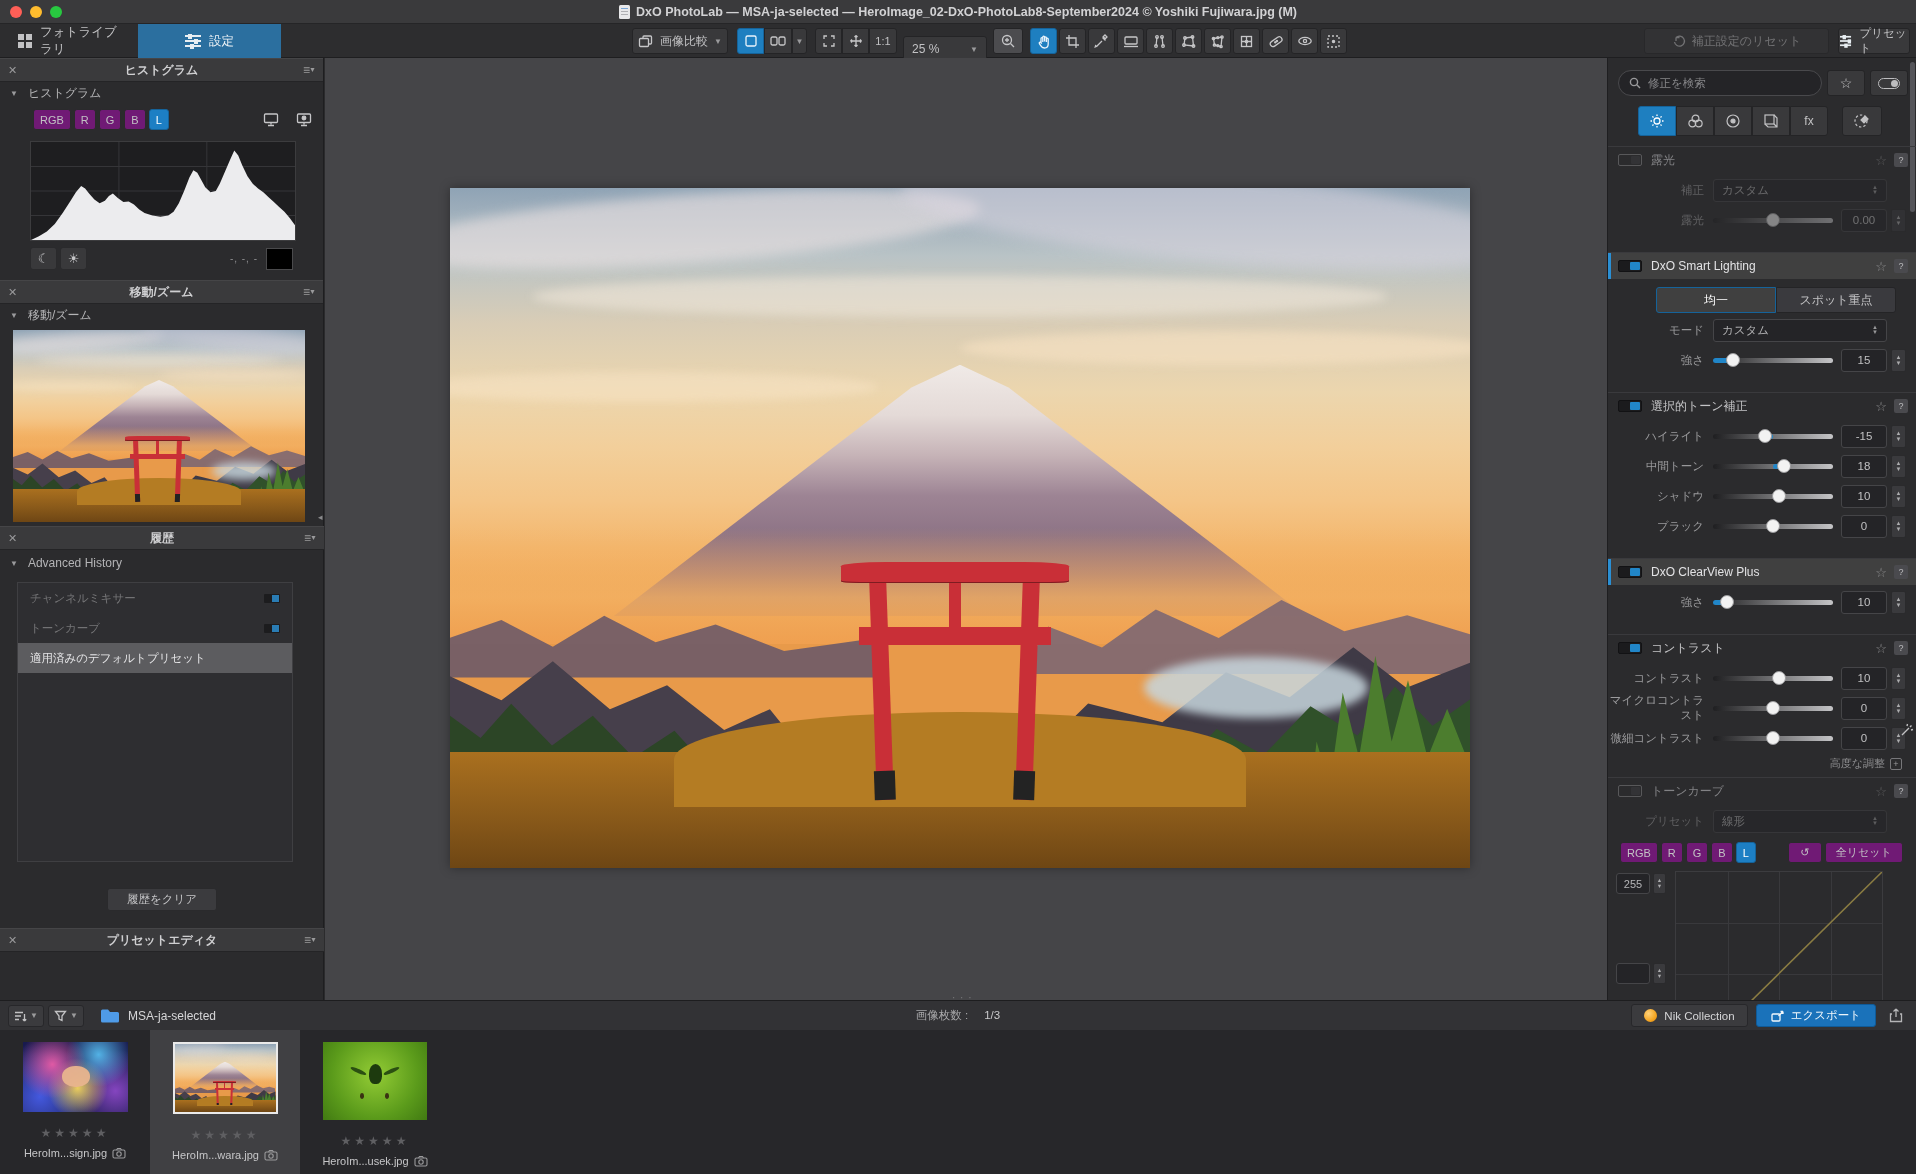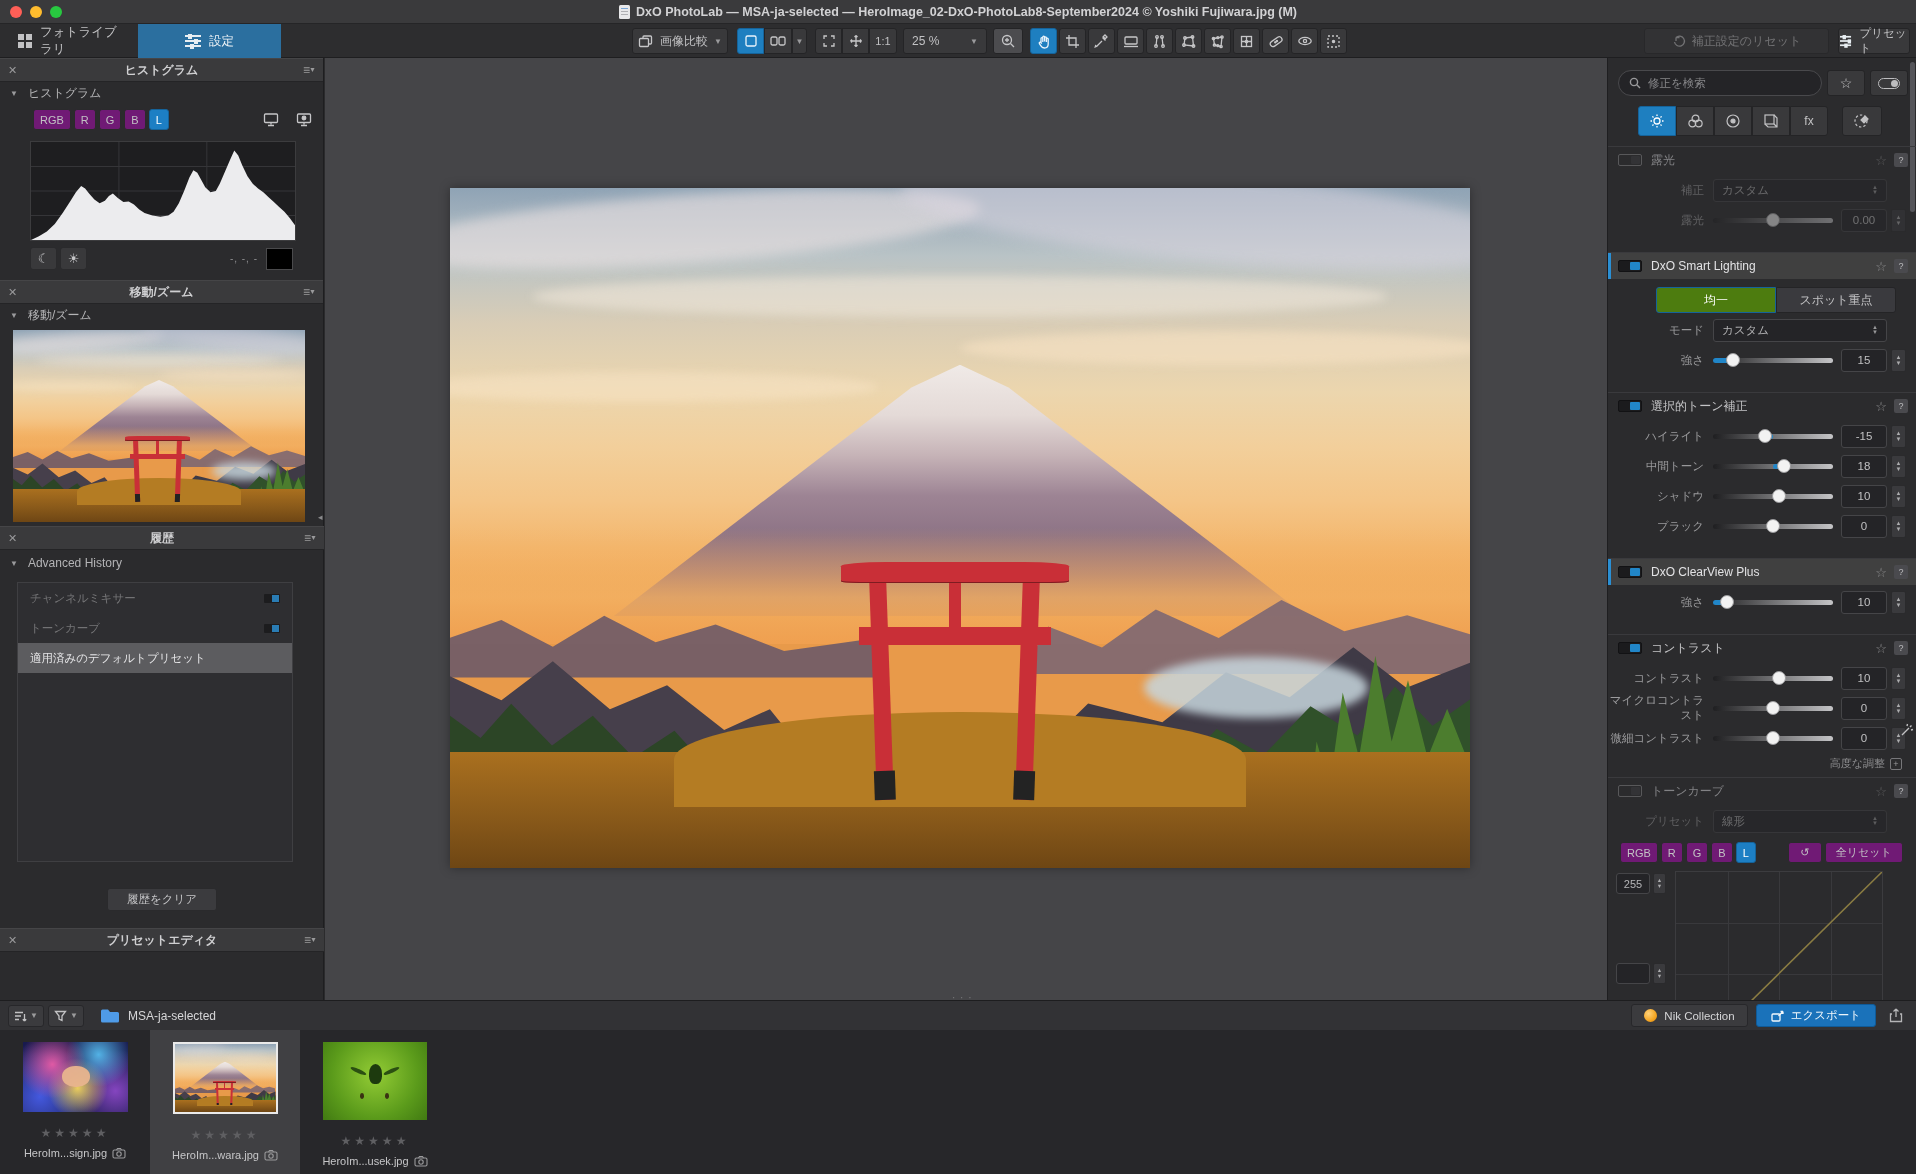--- a/index.html
+++ b/index.html
@@ -136,21 +136,21 @@
   .ctl-lbl { width:96px; text-align:right; font-size:11.5px; color:#9c9c9e; margin-right:9px; flex:none; }
   .dd { flex:1; height:23px; background:#242427; border:1px solid #454548; border-radius:3px; display:flex; align-items:center; padding:0 8px; font-size:11.5px; color:#b5b5b7; }
   .dd .uds { margin-left:auto; display:flex; flex-direction:column; font-size:6px; line-height:5px; color:#98989a; }
   .slider { flex:1; height:5px; border-radius:3px; background:linear-gradient(90deg,#1f1f21,#c4c4c6); position:relative; margin-right:8px; }
   .sfill { position:absolute; top:0; bottom:0; background:#2186c8; border-radius:3px; }
   .knob { position:absolute; top:50%; width:14px; height:14px; border-radius:50%; background:#f2f2f2; border:1px solid #9a9a9c; transform:translate(-50%,-50%); }
   .valbox { width:46px; height:23px; background:#242427; border:1px solid #454548; border-radius:3px; display:flex; align-items:center; justify-content:center; font-size:11.5px; color:#c0c0c2; flex:none; }
   .stepbox { width:15px; height:23px; margin-left:4px; background:#3a3a3d; border:1px solid #2a2a2c; border-radius:2px; display:flex; flex-direction:column; align-items:center; justify-content:center; font-size:6px; line-height:6px; color:#ababad; flex:none; }
   .sl-tabs { display:flex; margin:8px 20px 4px 48px; height:26px; }
   .sl-tab { flex:1; display:flex; align-items:center; justify-content:center; font-size:12px; background:#3a3a3e; border:1px solid #242426; color:#c2c2c4; }
-  .sl-tab.sel { background:#4d7c0f; border-color:#15639a; color:#fff; }
+  .sl-tab.sel { background:#404040; border-color:#15639a; color:#fff; }
   .adv-link { position:absolute; right:14px; bottom:6px; font-size:11px; color:#8a8a8c; display:flex; align-items:center; gap:5px; }
   .plusbox { width:12px; height:12px; border:1px solid #77777a; border-radius:2px; font-size:9px; line-height:10px; text-align:center; color:#9a9a9c; }
   .wand { position:absolute; right:2px; top:88px; }
 
   
   .tc-chrow { display:flex; align-items:center; margin:8px 0 0 12px; gap:3px; }
   .tc-gap { width:26px; }
   .curve-area { position:relative; height:212px; margin-top:8px; }
   .curve-grid { position:absolute; left:67px; top:0; width:208px; height:205px; border:1px solid #3c3c3f; }
   .curve-grid .gv{position:absolute;top:0;bottom:0;width:1px;background:#39393c;}
@@ -259,21 +259,21 @@
   </div>
   <div class="tbtn" style="left:842px;width:27px;border-radius:0;">
     <svg class="tool-svg" width="14" height="14">
         <path d="M7 1.5 V12.5 M1.5 7 H12.5 M7 1.5 L5.5 3 M7 1.5 L8.5 3 M7 12.5 L5.5 11 M7 12.5 L8.5 11 M1.5 7 L3 5.5 M1.5 7 L3 8.5 M12.5 7 L11 5.5 M12.5 7 L11 8.5"></path>
       </svg>
   </div>
   <div class="tbtn" style="left:869px;width:28px;border-radius:0 3px 3px 0;font-size:11px;">
     <span>1:1</span>
   </div>
 
-  <div class="tbtn" style="left:903px;width:84px;justify-content:space-between;padding:0 8px;">
+  <div class="tbtn" style="left:903px;width:84px;justify-content:space-between;padding:0 8px;margin-top:8px;">
     <span>25 %</span>
     <span class="carat" style="margin-left:auto;">▼</span>
   </div>
 
   <div class="tbtn lit" style="left:993px;width:30px;">
     <svg class="tool-svg" width="16" height="16">
         <circle cx="7" cy="7" r="4.5"></circle>
         <path d="M10.5 10.5 L14 14 M5 7 H9 M7 5 V9"></path>
       </svg>
   </div>
@@ -887,20 +887,23 @@
   <span class="bb-btn">
     <svg width="13" height="12" style="stroke:#c2c2c4;fill:none;stroke-width:1.3;">
         <path d="M1.5 1.5 H11.5 L8 6 V10.5 L5 9 V6 Z"></path>
       </svg>
     <span class="carat">▼</span>
   </span>
   <svg class="folder-ic" width="20" height="16">
       <path d="M1 3 a1.5 1.5 0 0 1 1.5-1.5 H8 L10 4 H17.5 A1.5 1.5 0 0 1 19 5.5 V13 a1.5 1.5 0 0 1 -1.5 1.5 H2.5 A1.5 1.5 0 0 1 1 13 Z" fill="#4f9be8"></path>
     </svg>
   <span class="bb-label">MSA-ja-selected</span>
+  <span class="bb-center">
+    <span>画像枚数 :</span><b>1/3</b>
+  </span>
   <span class="bb-right">
     <span class="nikbtn">
       <span class="nik-ic"></span>
       <span>Nik Collection</span>
     </span>
     <span class="expbtn">
       <svg width="13" height="12" style="stroke:#f2f8fc;fill:none;stroke-width:1.3;">
           <rect x="1" y="4" width="8" height="7" rx="1"></rect>
           <path d="M9.5 1.5 H12 M12 1.5 V4 M12 1.5 L7.5 6"></path>
         </svg>

